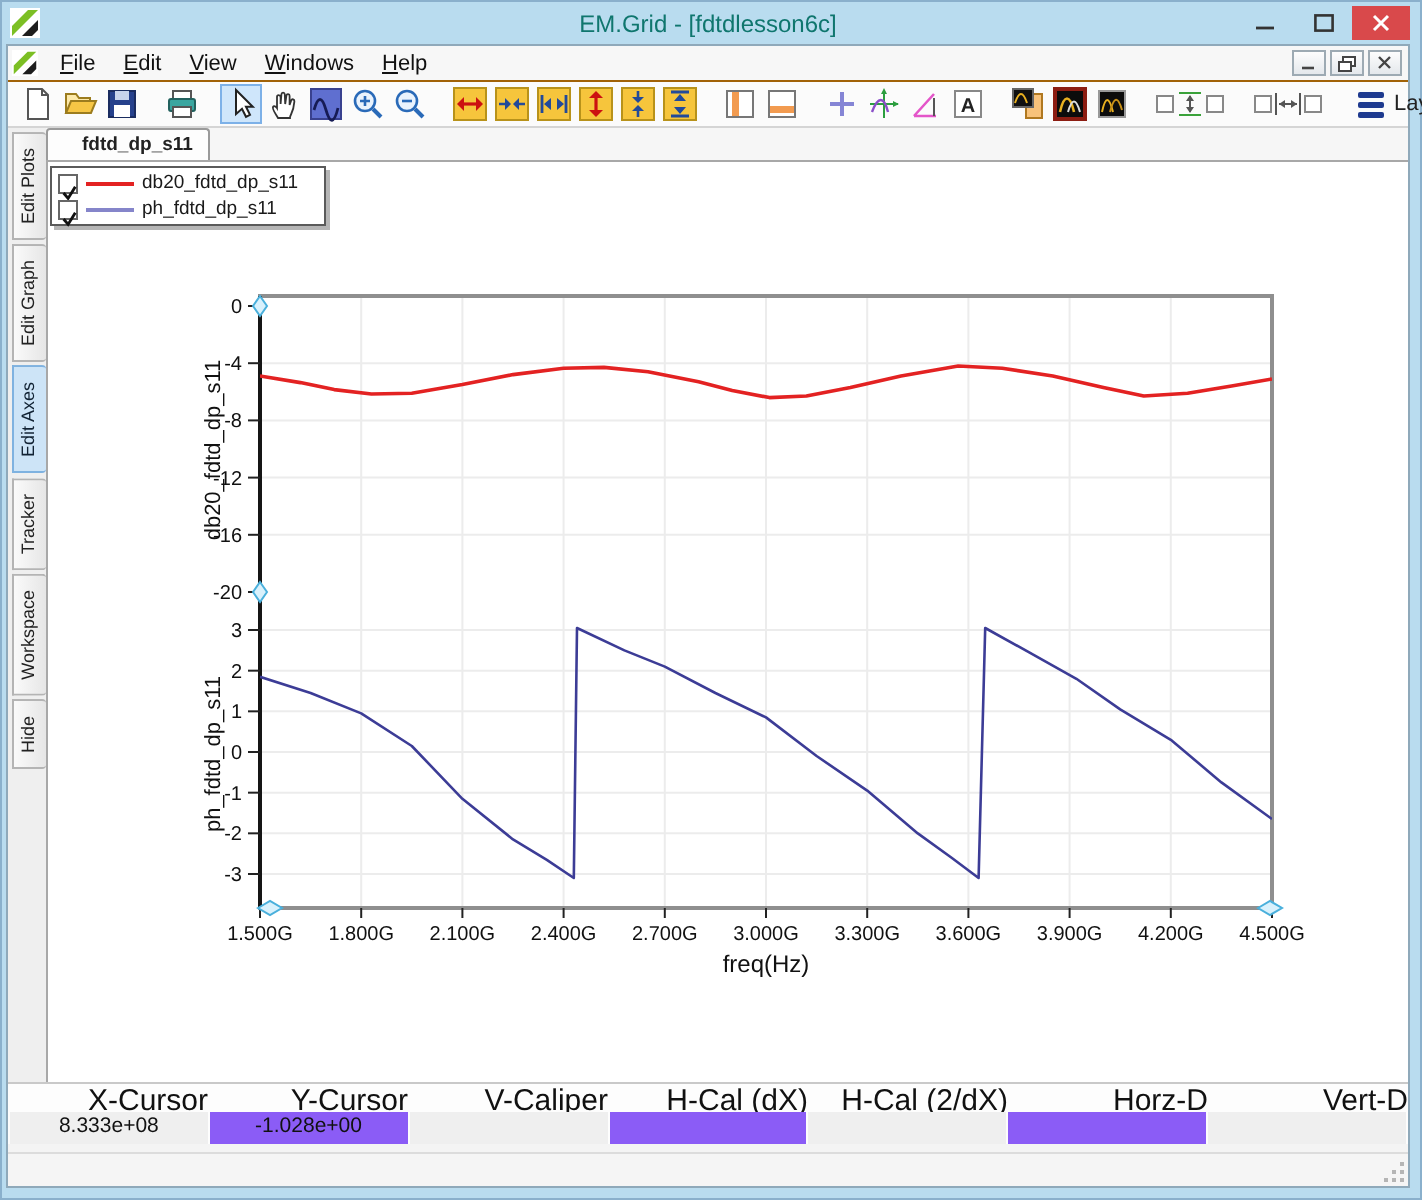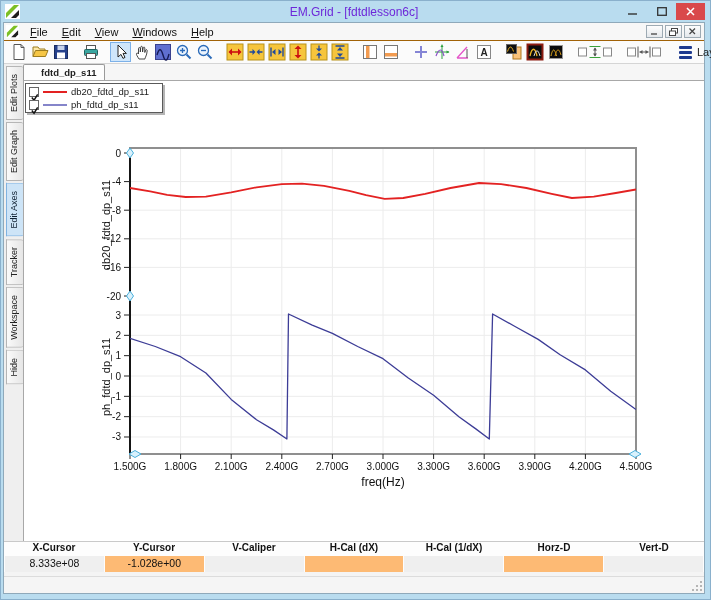--- a/index.html
+++ b/index.html
@@ -1,19 +1,19 @@
 <!DOCTYPE html>
 <html><head>
 <meta charset="utf-8">
 <style>
   * { box-sizing: border-box; margin: 0; padding: 0; }
   html,body { width:711px; height:600px; font-family:"Liberation Sans","DejaVu Sans",sans-serif; }
   .window { width:711px; height:600px; background:#b9dcEF; padding:0 5px 3px 2px; border:1px solid #8ab0cc; }
   .titlebar { height:21px; display:flex; align-items:center; position:relative; }
-  .titlebar .title { position:absolute; left:0; right:0; text-align:center; font-size:12px; color:#6d28d9; }
+  .titlebar .title { position:absolute; left:0; right:0; text-align:center; font-size:12px; color:#0f766e; }
   .applogo { width:15px; height:15px; margin:0 4px 0 2px; flex:0 0 auto; }
   .winbtns { margin-left:auto; display:flex; z-index:2; }
   .winbtn { width:29px; height:17px; display:flex; align-items:center; justify-content:center; }
   .winbtn.close { background:#d9494b; }
   .client { background:#f0f0f0; border:1px solid #8fa9ba; height:572px; display:flex; flex-direction:column; }
   .menubar { height:18px; background:#f7f7f7; border-bottom:1px solid #a16207; display:flex; align-items:center; font-size:11px; }
   .menuitem { padding:1px 7px; color:#111; }
   .menuitem u { text-decoration:underline; }
   .mdibtns { margin-left:auto; display:flex; gap:2px; padding-right:3px; }
   .mdibtn { width:17px; height:13px; border:1px solid #9daab3; background:linear-gradient(#fdfdfd,#e4e8ec); display:flex; align-items:center; justify-content:center; }
@@ -31,24 +31,24 @@
   .doctabs { height:18px; display:flex; align-items:flex-end; padding-left:0px; }
   .doctab { font-size:9.5px; font-weight:bold; color:#222; background:#fdfdfd; border:1px solid #9a9a9a; border-bottom:none; padding:2px 8px 2px 17px; border-radius:2px 2px 0 0; }
   .graphpanel { flex:1; background:#fff; border:1px solid #a8a8a8; position:relative; margin-right:1px; }
   .legend { position:absolute; left:1px; top:2px; width:138px; background:#fff; border:1px solid #5a5a5a; box-shadow:2px 2px 0 rgba(120,120,120,.55); padding:1px 3px; }
   .lrow { display:flex; align-items:center; height:13px; gap:4px; }
   .lcheck { width:10px; height:10px; border:1px solid #666; background:#fff; flex:0 0 auto; }
   .lline { width:24px; height:2px; flex:0 0 auto; }
   .llabel { font-size:9.5px; color:#1a1a1a; white-space:nowrap; }
   .readout { border-top:1px solid #c9c9c9; background:#fdfdfd; }
   .rhead { display:grid; grid-template-columns:repeat(7,1fr); height:14px; }
-  .rhead div { font-size:10px; color:#111; text-align:center;font-weight:bold; }
+  .rhead div { font-size:15px; color:#111; text-align:right; }
   .rvals { display:grid; grid-template-columns:repeat(7,1fr); height:16px; gap:1px; padding:0 1px; }
   .rvals div { font-size:10.5px; color:#111; text-align:center; background:#efefef; line-height:15px; }
-  .rvals div:nth-child(2n) { background:#fdba74; }
+  .rvals div:nth-child(2n) { background:#8b5cf6; }
   .spacer4 { height:4px; background:#f4f4f4; }
   .statusbar { height:17px; background:#f5f5f5; border-top:1px solid #dcdcdc; position:relative; }
   .grip { position:absolute; right:1px; bottom:1px; }
   svg text { font-family:"Liberation Sans","DejaVu Sans",sans-serif; }
 </style>
 </head>
 <body>
 
 <div class="window">
   <div class="titlebar">
@@ -414,21 +414,21 @@
             </div>
         </div>
       </div>
     </div>
     <div class="readout">
       <div class="rhead" id="rhead">
           <div>X-Cursor</div>
           <div>Y-Cursor</div>
           <div>V-Caliper</div>
           <div>H-Cal (dX)</div>
-          <div>H-Cal (1/dX)</div>
+          <div>H-Cal (2/dX)</div>
           <div>Horz-D</div>
           <div>Vert-D</div>
         </div>
       <div class="rvals" id="rvals">
           <div>8.333e+08</div>
           <div>-1.028e+00</div>
           <div></div>
           <div></div>
           <div></div>
           <div></div>

